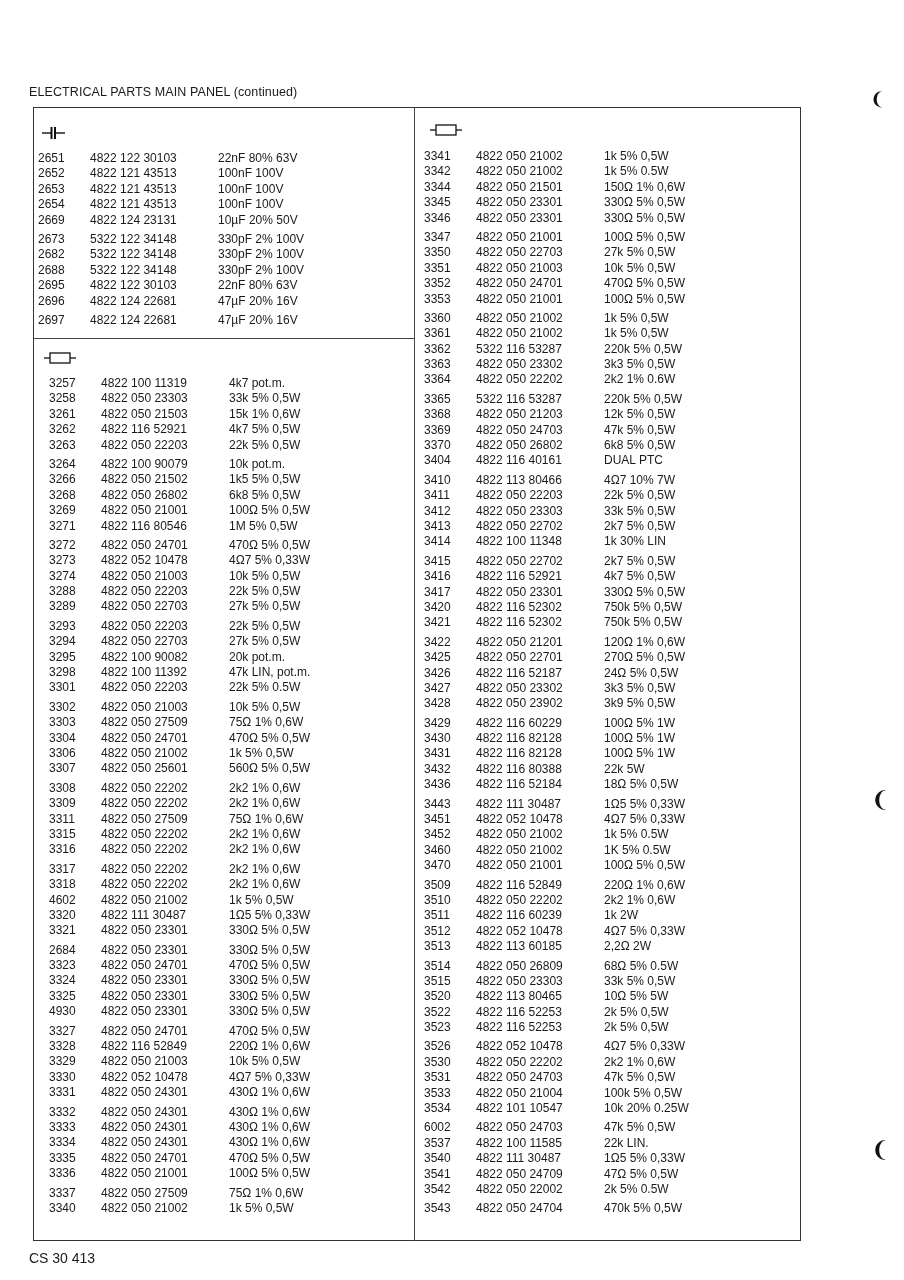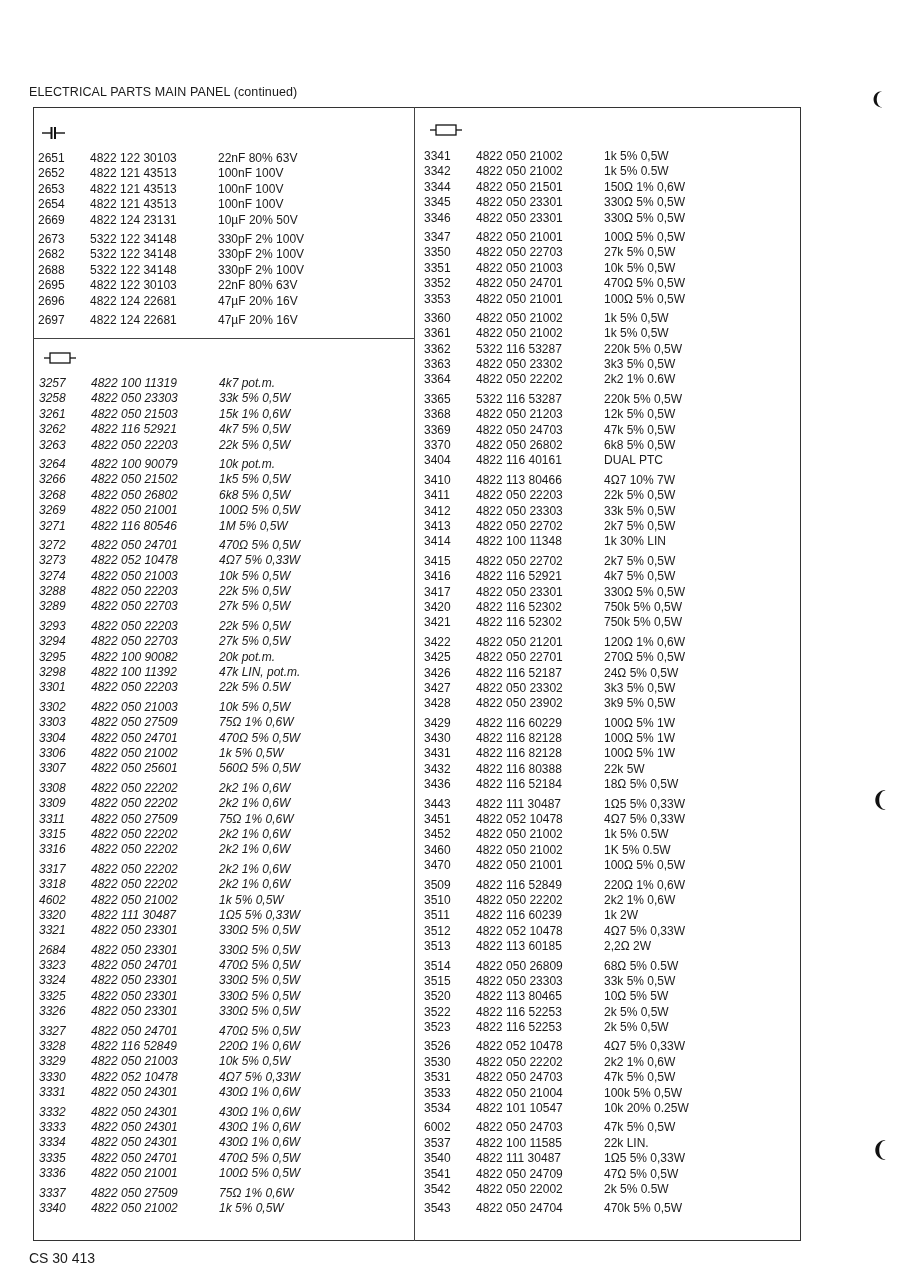--- a/index.html
+++ b/index.html
@@ -108,21 +108,21 @@
     </div>
   </div>
 
 <div class="sym" style="left:44px; top:351px;">
   <svg width="32" height="14" viewBox="0 0 32 14">
     <line x1="0" y1="7" x2="6" y2="7" stroke="#111" stroke-width="1.3"></line>
     <rect x="6" y="2" width="20" height="10" fill="none" stroke="#111" stroke-width="1.3"></rect>
     <line x1="26" y1="7" x2="32" y2="7" stroke="#111" stroke-width="1.3"></line>
   </svg>
 </div>
-<div class="rows" id="resl-rows" style="left:39px; top:376px;font-style:italic;">
+<div class="rows" id="resl-rows" style="left:49px; top:376px;">
     <div class="row">
       <span class="c1">3257</span>
       <span class="c2">4822 100 11319</span>
       <span class="c3">4k7 pot.m.</span>
     </div>
     <div class="row">
       <span class="c1">3258</span>
       <span class="c2">4822 050 23303</span>
       <span class="c3">33k 5% 0,5W</span>
     </div>
@@ -305,21 +305,21 @@
       <span class="c1">3324</span>
       <span class="c2">4822 050 23301</span>
       <span class="c3">330Ω 5% 0,5W</span>
     </div>
     <div class="row">
       <span class="c1">3325</span>
       <span class="c2">4822 050 23301</span>
       <span class="c3">330Ω 5% 0,5W</span>
     </div>
     <div class="row">
-      <span class="c1">3326</span>
+      <span class="c1">4930</span>
       <span class="c2">4822 050 23301</span>
       <span class="c3">330Ω 5% 0,5W</span>
     </div>
     <div class="row gap">
       <span class="c1">3327</span>
       <span class="c2">4822 050 24701</span>
       <span class="c3">470Ω 5% 0,5W</span>
     </div>
     <div class="row">
       <span class="c1">3328</span>

